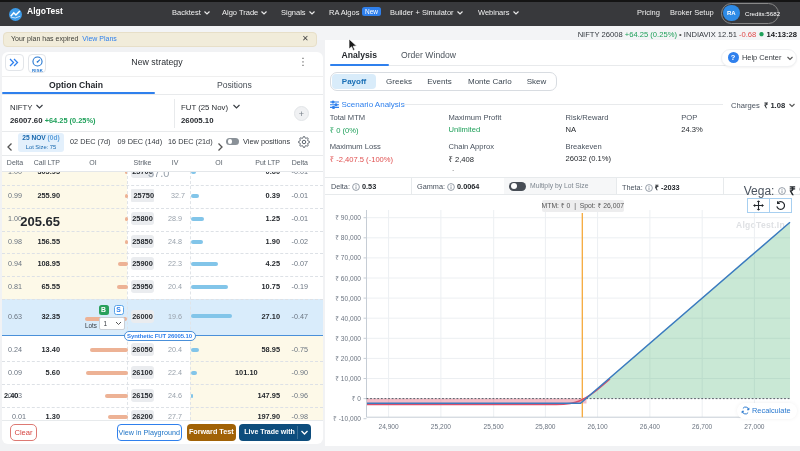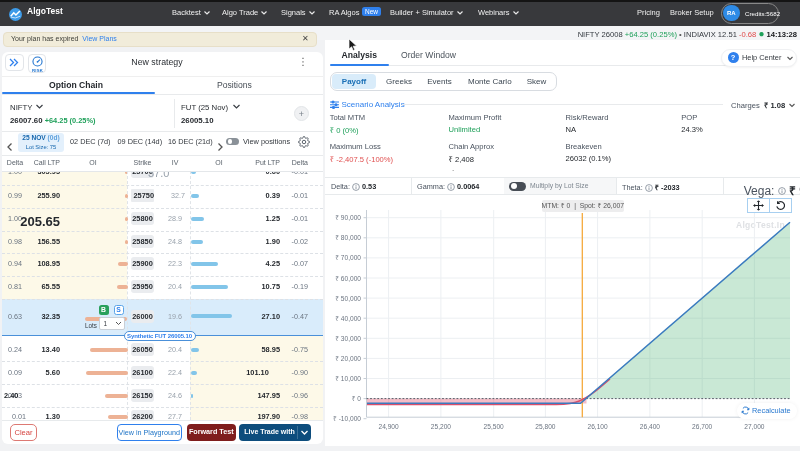--- a/index.html
+++ b/index.html
@@ -190,41 +190,41 @@
 <div class="ab" style="left:165px;top:345.0px;width:20px;text-align:center;color:#98a1ab;font-size:7.2px">20.4</div>
 <div class="ab" style="left:190.5px;top:348.0px;width:8px;height:4px;background:#82c5e9;border-radius:2.5px"></div>
 <div class="ab b" style="left:235px;top:345.0px;width:45px;text-align:right;font-size:7.4px;color:#25292e">58.95</div>
 <div class="ab" style="left:284px;top:345.0px;width:24px;text-align:right;color:#6a7480;font-size:7.2px">-0.75</div>
 <div class="ab" style="left:4px;top:368.0px;width:22px;text-align:center;color:#6a7480;font-size:7.2px">0.09</div>
 <div class="ab b" style="left:20px;top:368.0px;width:40px;text-align:right;font-size:7.4px;color:#25292e">5.60</div>
 <div class="ab" style="left:85.5px;top:371.0px;width:42px;height:4px;background:#edb295;border-radius:2.5px"></div>
 <div class="ab b" style="left:131px;top:366.0px;width:23px;text-align:center;background:#eaecef;border-radius:3px;padding:2px 0;font-size:7.4px;color:#25292e">26100</div>
 <div class="ab" style="left:165px;top:368.0px;width:20px;text-align:center;color:#98a1ab;font-size:7.2px">22.4</div>
 <div class="ab" style="left:190.5px;top:371.0px;width:6px;height:4px;background:#82c5e9;border-radius:2.5px"></div>
-<div class="ab b" style="left:235px;top:368.0px;width:45px;text-align:center;font-size:7.4px;color:#25292e">101.10</div>
+<div class="ab b" style="left:235px;top:368.0px;width:45px;text-align:left;font-size:7.4px;color:#25292e">101.10</div>
 <div class="ab" style="left:284px;top:368.0px;width:24px;text-align:right;color:#6a7480;font-size:7.2px">-0.90</div>
 <div class="ab" style="left:4px;top:390.5px;width:22px;text-align:center;color:#6a7480;font-size:7.2px">0.03</div>
 <div class="ab b" style="left:4px;top:390.5px;width:40px;text-align:left;font-size:7.4px;color:#25292e">2.40</div>
 <div class="ab" style="left:104.5px;top:393.5px;width:23px;height:4px;background:#edb295;border-radius:2.5px"></div>
 <div class="ab b" style="left:131px;top:388.5px;width:23px;text-align:center;background:#eaecef;border-radius:3px;padding:2px 0;font-size:7.4px;color:#25292e">26150</div>
 <div class="ab" style="left:165px;top:390.5px;width:20px;text-align:center;color:#98a1ab;font-size:7.2px">24.6</div>
 <div class="ab" style="left:190.5px;top:393.5px;width:2px;height:4px;background:#82c5e9;border-radius:2.5px"></div>
 <div class="ab b" style="left:235px;top:390.5px;width:45px;text-align:right;font-size:7.4px;color:#25292e">147.95</div>
 <div class="ab" style="left:284px;top:390.5px;width:24px;text-align:right;color:#6a7480;font-size:7.2px">-0.96</div>
 <div class="ab" style="left:4px;top:412.0px;width:22px;text-align:right;color:#6a7480;font-size:7.2px">0.01</div>
 <div class="ab b" style="left:20px;top:412.0px;width:40px;text-align:right;font-size:7.4px;color:#25292e">1.30</div>
 <div class="ab" style="left:107.5px;top:415.0px;width:20px;height:4px;background:#edb295;border-radius:2.5px"></div>
 <div class="ab b" style="left:131px;top:410.0px;width:23px;text-align:center;background:#eaecef;border-radius:3px;padding:2px 0;font-size:7.4px;color:#25292e">26200</div>
 <div class="ab" style="left:165px;top:412.0px;width:20px;text-align:center;color:#98a1ab;font-size:7.2px">27.7</div>
 <div class="ab b" style="left:235px;top:412.0px;width:45px;text-align:right;font-size:7.4px;color:#25292e">197.90</div>
 <div class="ab" style="left:284px;top:412.0px;width:24px;text-align:right;color:#6a7480;font-size:7.2px">-0.98</div>
 <div class="ab" style="left:2px;top:420.3px;width:320.5px;height:23.2px;background:#fff;border-top:1px solid #e7eaec;border-radius:0 0 6px 6px"></div>
 <div class="ab" style="left:10px;top:424px;width:27px;height:16.5px;border:1px solid #dd7973;border-radius:5px;background:#fff;color:#d64541;font-size:7.6px;text-align:center;line-height:15px">Clear</div>
 <div class="ab" style="left:116.7px;top:424px;width:65px;height:16.5px;border:1px solid #2f80ed;border-radius:4px;background:#fff;color:#2176c7;font-size:7.2px;text-align:center;line-height:15px">View in Playground</div>
-<div class="ab b" style="left:186.5px;top:424px;width:49.5px;height:16.5px;border-radius:4px;background:#7f1d1d;color:#fff;font-size:7.2px;text-align:center;line-height:16.5px">Forward Test</div>
+<div class="ab b" style="left:186.5px;top:424px;width:49.5px;height:16.5px;border-radius:4px;background:#a16207;color:#fff;font-size:7.2px;text-align:center;line-height:16.5px">Forward Test</div>
 <div class="ab b" style="left:239.3px;top:424px;width:72px;height:16.5px;border-radius:4px;background:#0d4d7d;color:#fff;font-size:7px;text-align:left;padding-left:5px;line-height:16.5px">Live Trade with</div>
 <div class="ab" style="left:296.5px;top:426px;width:1px;height:12.5px;background:#3a6f96"></div>
 <svg class="ab" style="left:300px;top:430px" width="9" height="6" viewBox="0 0 9 6">
       <path d="M1.5 1 L4.5 4 L7.5 1" stroke="#fff" stroke-width="1.3" fill="none"></path>
     </svg>
 <svg class="ab" style="left:348px;top:39px" width="11" height="13" viewBox="0 0 11 13">
       <path d="M1 0 L1 10 L3.6 7.8 L5.2 11.5 L6.8 10.8 L5.2 7.2 L8.6 7 Z" fill="#1a1a1a" stroke="#fff" stroke-width=".7"></path>
     </svg>
 <div class="ab b" style="left:341.6px;top:49.5px;font-size:8.6px;color:#23272c">Analysis</div>
 <div class="ab" style="left:401px;top:49.5px;font-size:8.6px;color:#4b535c">Order Window</div>

